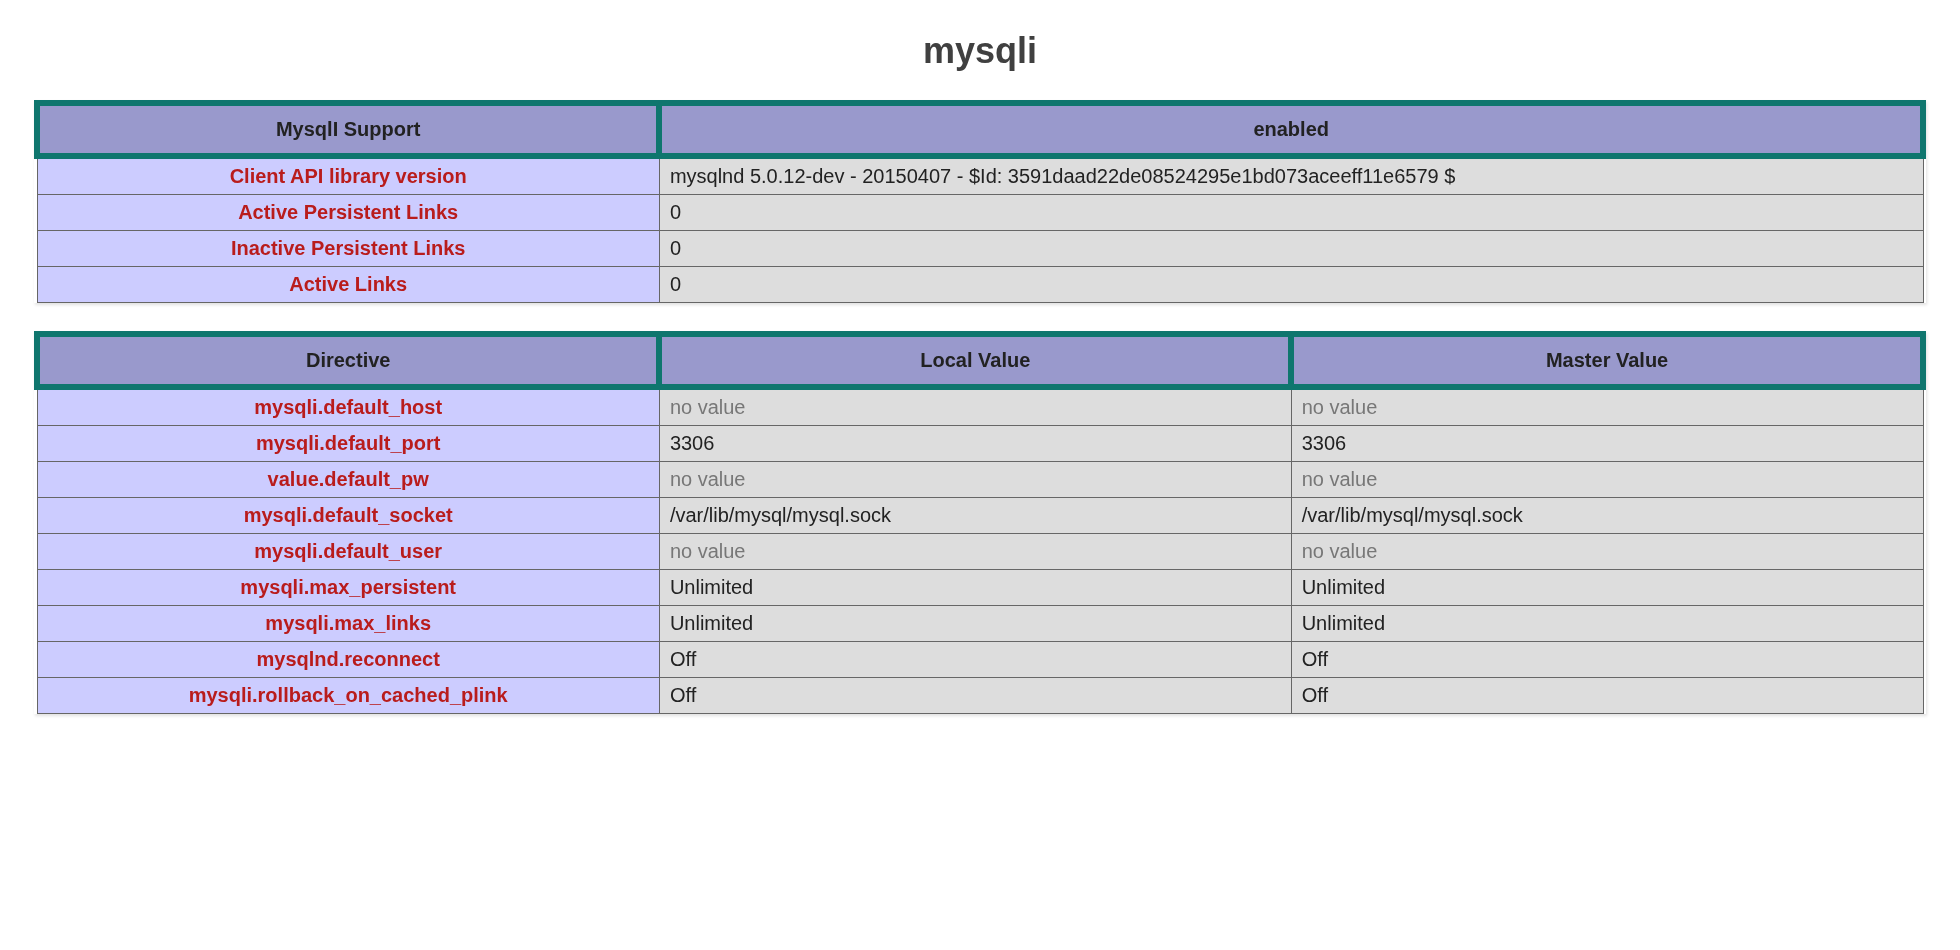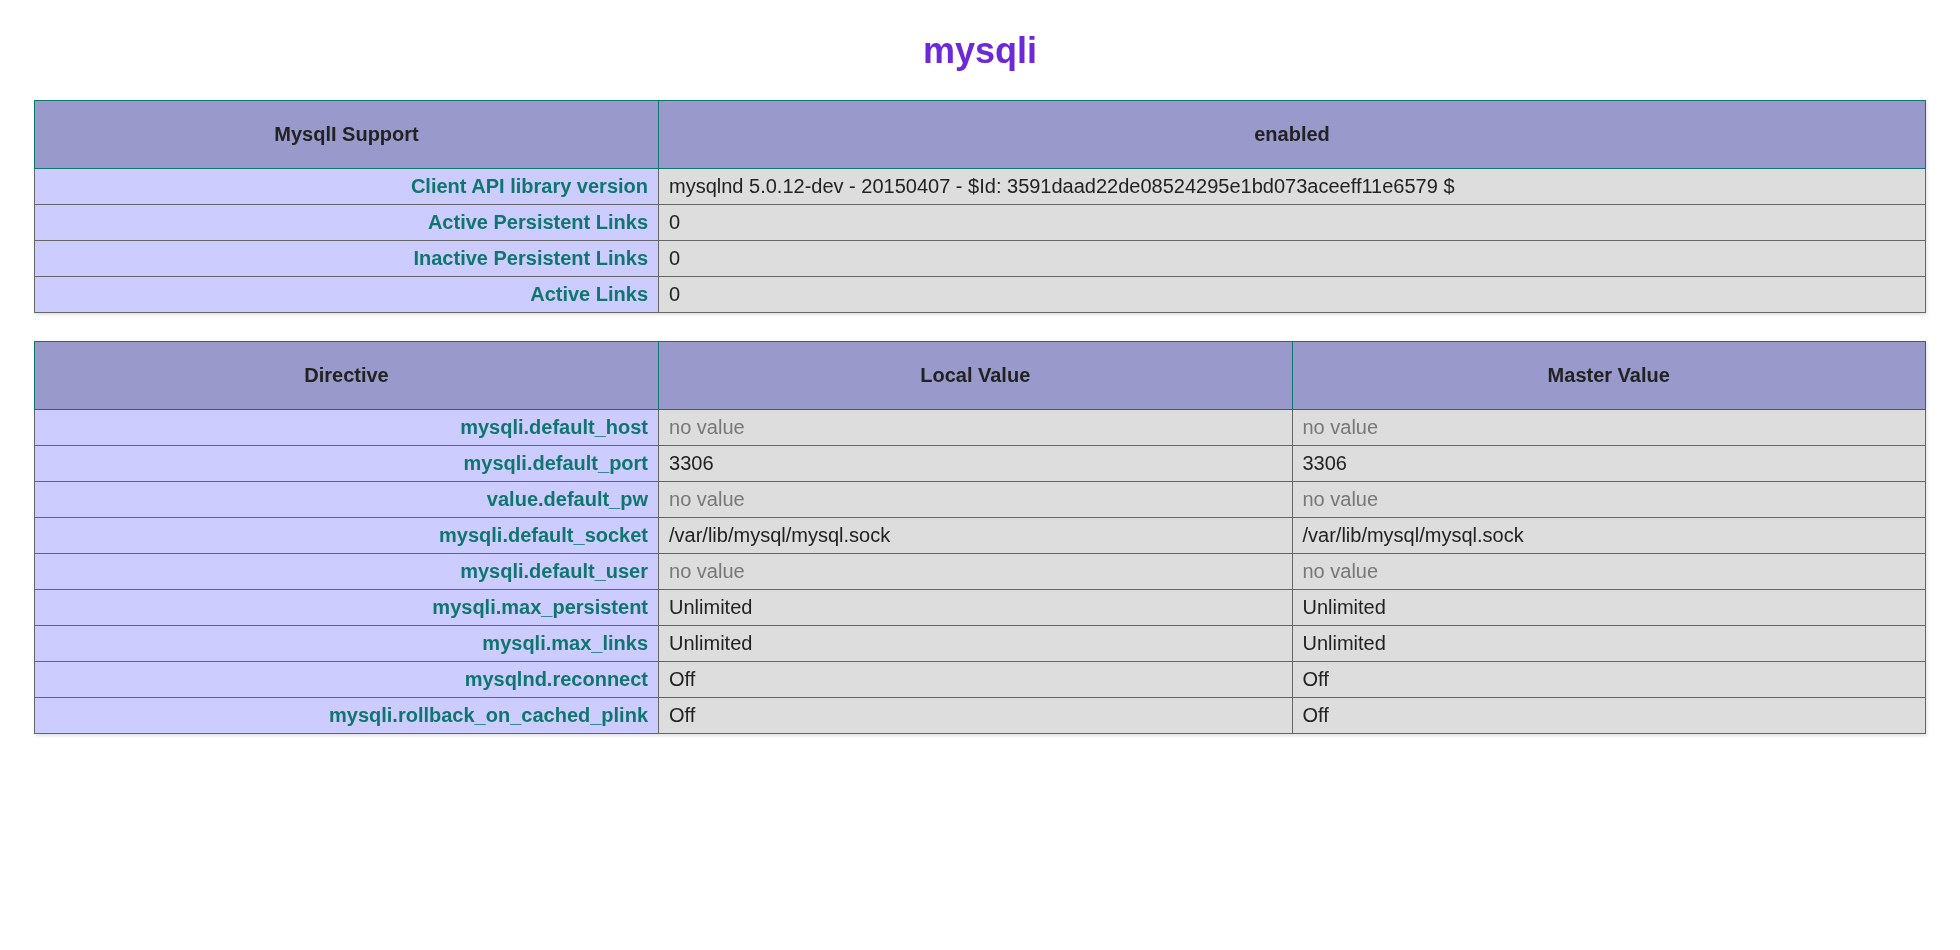--- a/index.html
+++ b/index.html
@@ -7,48 +7,48 @@
     font-family: -apple-system, BlinkMacSystemFont, "Segoe UI", Helvetica, Arial, sans-serif;
     margin: 0;
     padding: 20px 34px 60px 34px;
     color: #222;
   }
   h1.section-title {
     text-align: center;
     font-size: 36px;
     font-weight: 700;
     margin: 10px 0 28px 0;
-    color: #6d28d9;
+    color: #404040;
   }
   table {
     width: 100%;
     border-collapse: collapse;
     margin-bottom: 28px;
     box-shadow: 1px 2px 3px rgba(0,0,0,0.12);
     font-size: 20px;
   }
   th {
     background: #9999cc;
     font-weight: 700;
     text-align: center;
-    padding: 22px 10px;
-    border: 1px solid #0f766e;
+    padding: 12px 10px;
+    border: 6px solid #0f766e;
     color: #222;
   }
   td {
     border: 1px solid #666;
     padding: 6px 10px;
     vertical-align: middle;
   }
   td.e {
     background: #ccccff;
     font-weight: 700;
     width: 33%;
-    text-align: right;
-    color: #0f766e;
+    text-align: center;
+    color: #b91c1c;
   }
   td.v {
     background: #dddddd;
     text-align: left;
     color: #222;
     margin-left: 40px;
   }
   td.v .novalue {
     color: #777;
   }

